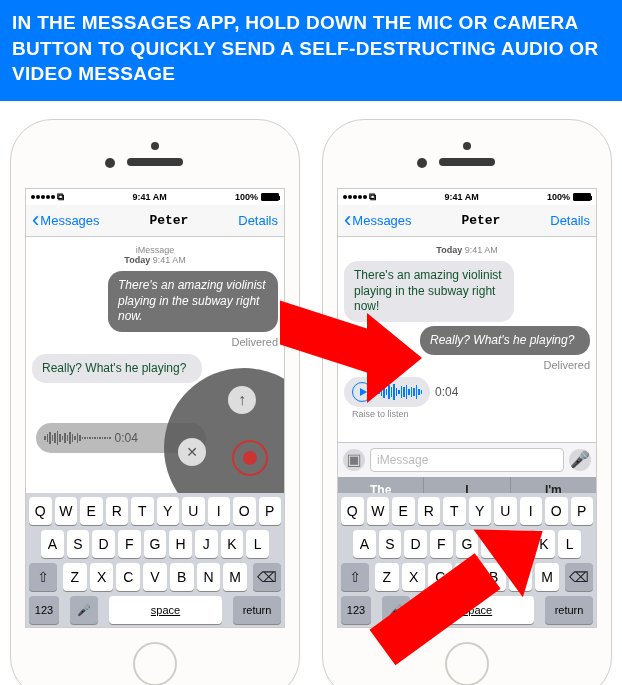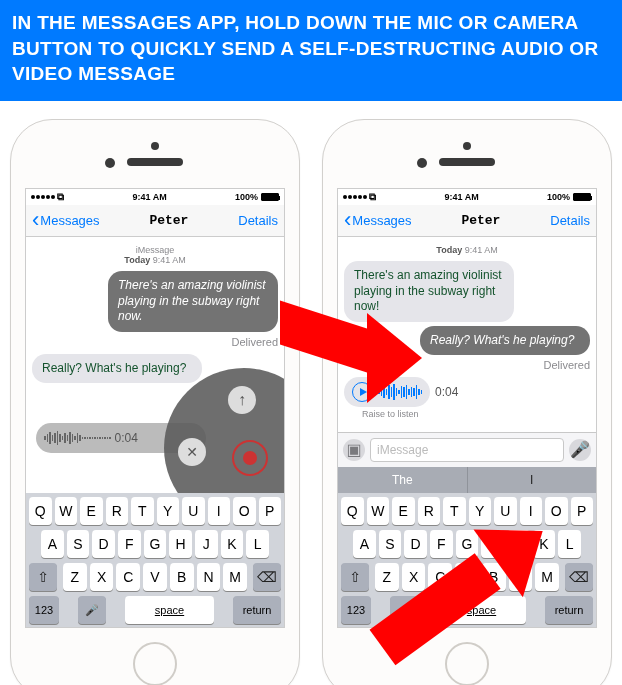--- a/index.html
+++ b/index.html
@@ -33,34 +33,34 @@
   .sent { background: #737373; color: #fff; margin-left: auto; font-style: italic; }
   .recv { background: #e5e5ea; color: #14532d; margin-right: auto; }
   .deliv { text-align: right; font-size: 11px; color: #8a8a8e; margin-bottom: 6px; }
   .audio-row { display: flex; align-items: center; gap: 5px; }
   .audio-bubble { background: #e5e5ea; border-radius: 16px; padding: 5px 8px; display: flex; align-items: center; gap: 6px; }
   .play { width: 20px; height: 20px; border: 1.5px solid #007aff; border-radius: 50%; display: flex; align-items: center; justify-content: center; }
   .play::after { content: ''; border-left: 7px solid #007aff; border-top: 4px solid transparent; border-bottom: 4px solid transparent; margin-left: 2px; }
   .wave { display: flex; align-items: center; gap: 1px; height: 16px; }
   .wave span { width: 1.5px; background: #007aff; }
   .atime { font-size: 12px; color: #555; }
-  .raise { font-size: 9px; color: #8a8a8e; margin: 2px 0 0 18px; }
+  .raise { font-size: 9px; color: #8a8a8e; margin: 2px 0 0 8px; }
   .inbar { border-top: 1px solid #c8c8c8; background: #f5f5f7; padding: 5px; display: flex; align-items: center; gap: 5px; }
   .ibtn { width: 22px; height: 22px; background: #d8d8dc; border-radius: 50%; display: flex; align-items: center; justify-content: center; color: #7a7a7e; }
   .ifield { flex: 1; height: 24px; background: #fff; border: 1px solid #c8c8c8; border-radius: 4px; padding: 0 6px; font-size: 12px; color: #bbb; display: flex; align-items: center; }
-  .pred { background: #a8acb4; display: flex; height: 26px; }
+  .pred { background: #a8acb4; display: flex; height: 16px; font-weight: bold; }
   .pred div { flex: 1; text-align: center; line-height: 26px; font-size: 12px; color: #222; border-right: 1px solid #8f939a; }
   .pred div:first-child { color: #fff; }
   .pred div:last-child { border: none; }
   .keyboard { background: #d1d4da; padding: 4px 3px 3px; }
   .krow { display: flex; justify-content: center; gap: 3px; margin-bottom: 5px; }
   .key { background: #fff; border-radius: 4px; box-shadow: 0 1px 0 #888; height: 28px; line-height: 28px; text-align: center; font-size: 14px; font-weight: 400; }
   .key.l { flex: 1; }
   .key.sp { width: 28px; background: #abb0bb; color: #222; display: flex; align-items: center; justify-content: center; }
-  .brow { display: flex; gap: 19px; align-items: flex-end; }
+  .brow { display: flex; gap: 11px; align-items: flex-end; }
   .brow .key { font-size: 11px; }
   .k123 { width: 30px; background: #abb0bb; }
   .kmic { width: 28px; background: #abb0bb; }
   .kspace { flex: 1; text-decoration: underline; }
   .kret { width: 48px; background: #abb0bb; }
   .rec-overlay { position: absolute; right: -40px; bottom: -35px; width: 160px; height: 160px; background: rgba(90,90,90,0.88); border-radius: 50%; }
   .rec-up { position: absolute; top: 18px; left: 64px; width: 28px; height: 28px; background: #ddd; border-radius: 50%; display: flex; align-items: center; justify-content: center; color: #555; font-size: 16px; }
   .rec-x { position: absolute; top: 70px; left: 14px; width: 28px; height: 28px; background: #ddd; border-radius: 50%; display: flex; align-items: center; justify-content: center; color: #555; font-size: 14px; }
   .rec-rec { position: absolute; top: 72px; left: 68px; width: 36px; height: 36px; border: 2px solid #c33; border-radius: 50%; display: flex; align-items: center; justify-content: center; }
   .rec-rec::after { content: ''; width: 14px; height: 14px; background: #c33; border-radius: 50%; }
@@ -267,20 +267,21 @@
             <span>▣</span>
           </div>
         <div class="ifield">iMessage</div>
         <div class="ibtn">
             <span>🎤</span>
           </div>
       </div>
       <div class="pred">
         <div>The</div>
         <div>I</div>
+        <div>I'm</div>
       </div>
       <div class="keyboard">
         <div class="krow" id="r-r1">
             <div class="key l">Q</div>
             <div class="key l">W</div>
             <div class="key l">E</div>
             <div class="key l">R</div>
             <div class="key l">T</div>
             <div class="key l">Y</div>
             <div class="key l">U</div>

